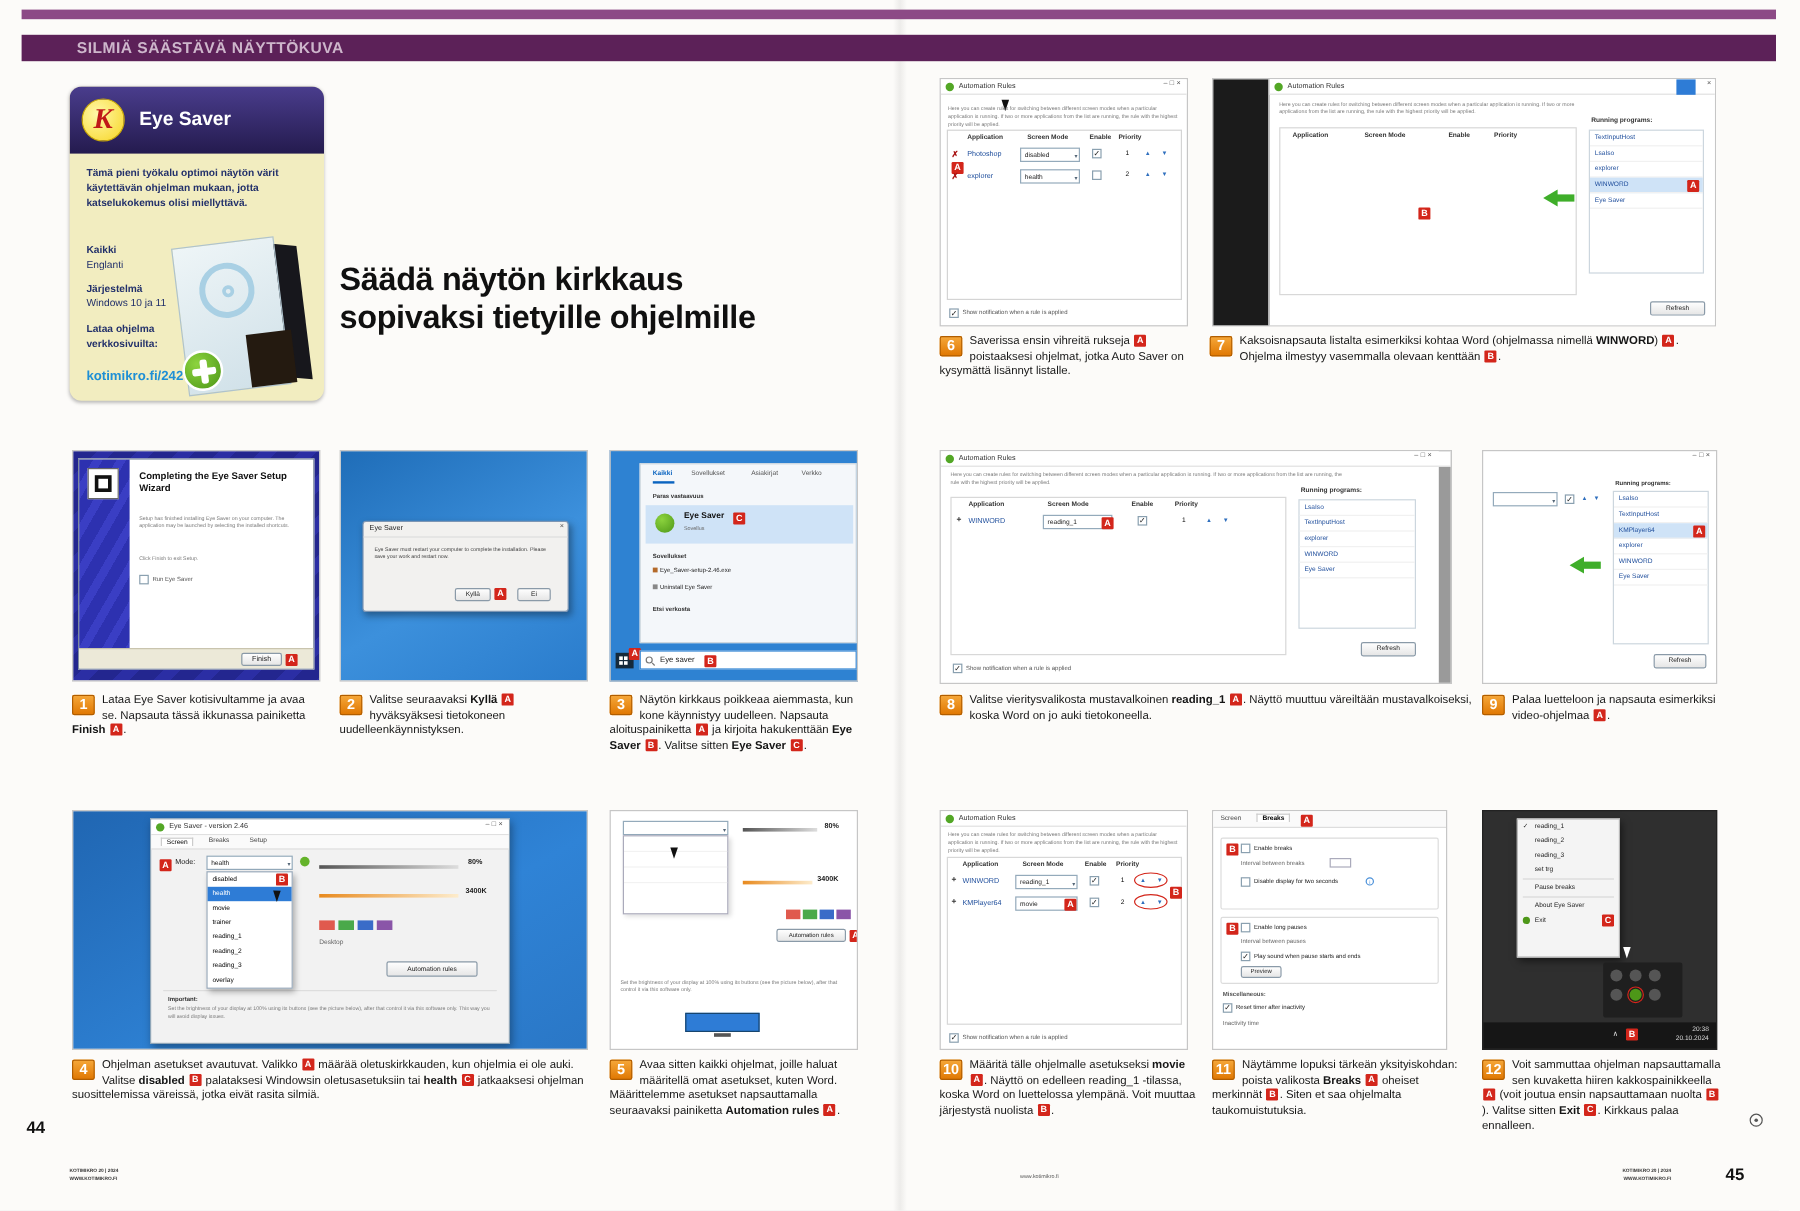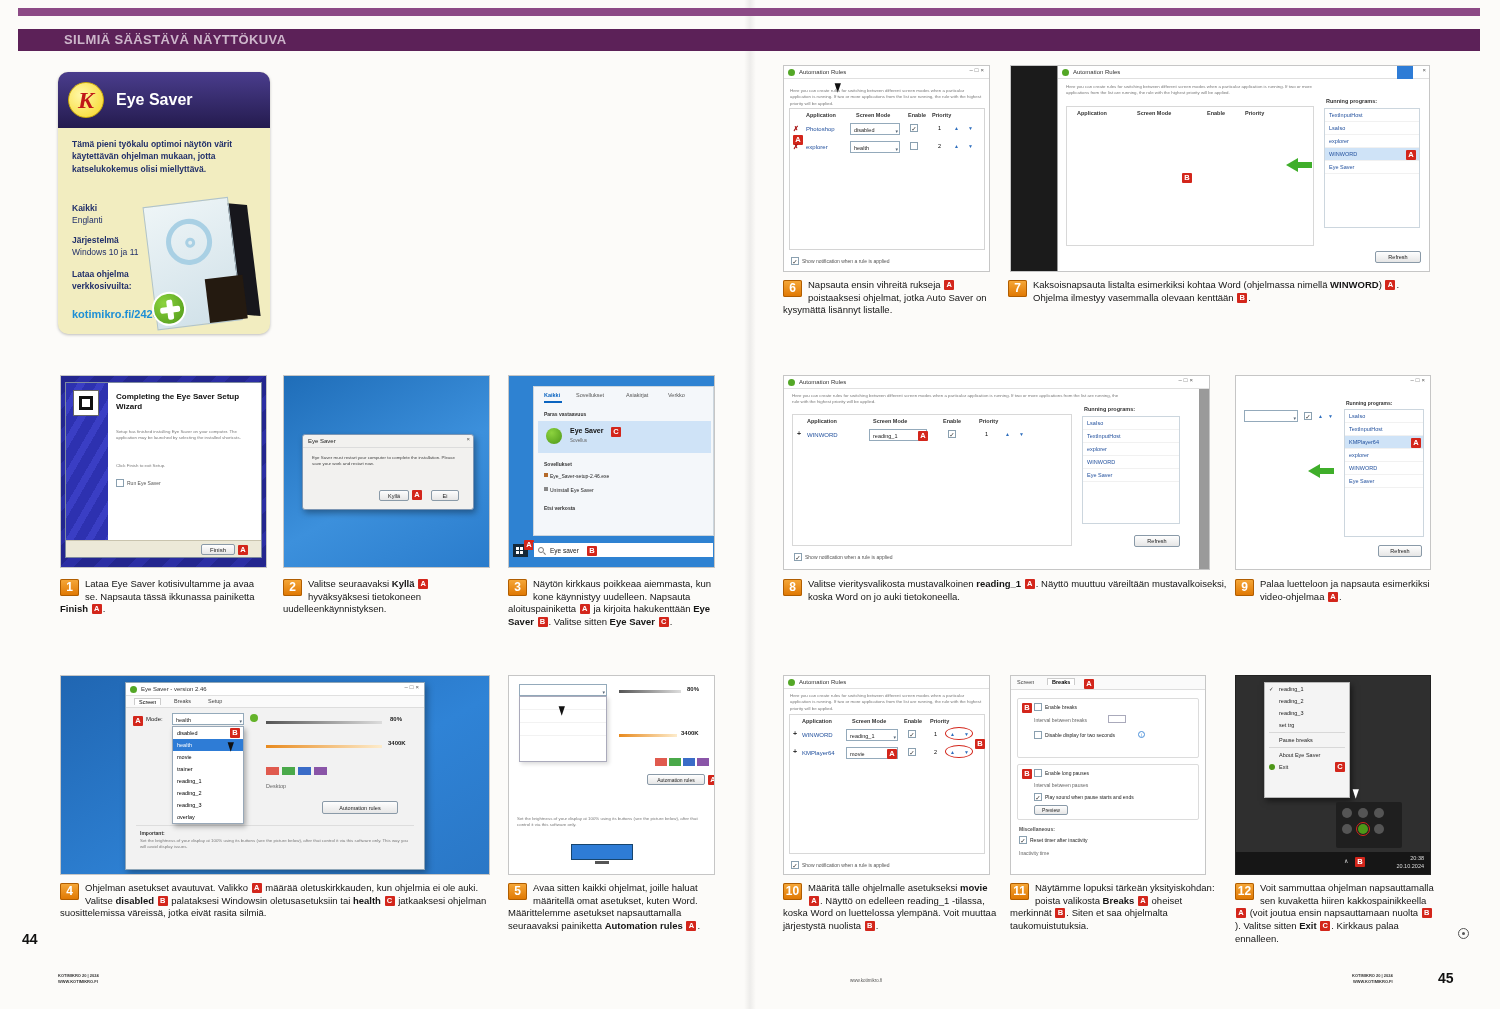--- a/index.html
+++ b/index.html
@@ -97,20 +97,21 @@
           </div>
         <div class="dark"></div>
         <div class="shield">
             <div class="plusv"></div>
             <div class="plush"></div>
           </div>
       </div>
     </div>
   </div>
 
+  <div class="headline">Säädä näytön kirkkaus sopivaksi tietyille ohjelmille</div>
 
   <div class="shot desk1" style="left:60px;top:375px;width:207px;height:193px">
     <div class="abs" style="left:4px;top:6px;width:197px;height:176px;background:#fff;border:1px solid #7d8aa0">
       <div class="abs" style="left:0;top:0;width:42px;height:157px;background:repeating-linear-gradient(120deg,#2d31b0 0 10px,#3a3ec4 10px 17px)">
         <div class="abs" style="left:7px;top:7px;width:26px;height:26px;background:#fff;border:1px solid #666">
           <div class="abs" style="left:5px;top:5px;width:14px;height:14px;background:#111"></div>
           <div class="abs" style="left:8px;top:8px;width:8px;height:8px;background:#fff"></div>
         </div>
       </div>
       <div class="abs b" style="left:50px;top:9px;width:142px;font-size:8px;line-height:1.25;color:#111">Completing the Eye Saver Setup Wizard</div>
@@ -453,21 +454,21 @@
         <div>20.10.2024</div>
       </div>
     </div>
   </div>
 
   <div class="cap" style="left:60px;top:578px;width:202px"><span class="stepnum">1</span><span>Lataa Eye Saver kotisivultamme ja avaa se. Napsauta tässä ikkunassa painiketta </span><span class="b">Finish </span><span class="marker">A</span><span>.</span></div>
   <div class="cap" style="left:283px;top:578px;width:206px"><span class="stepnum">2</span><span>Valitse seuraavaksi </span><span class="b">Kyllä </span><span class="marker">A</span><span> hyväksyäksesi tietokoneen uudelleenkäynnistyksen.</span></div>
   <div class="cap" style="left:508px;top:578px;width:210px"><span class="stepnum">3</span><span>Näytön kirkkaus poikkeaa aiemmasta, kun kone käynnistyy uudelleen. Napsauta aloituspainiketta </span><span class="marker">A</span><span> ja kirjoita hakukenttään </span><span class="b">Eye Saver </span><span class="marker">B</span><span>. Valitse sitten </span><span class="b">Eye Saver </span><span class="marker">C</span><span>.</span></div>
   <div class="cap" style="left:60px;top:882px;width:432px"><span class="stepnum">4</span><span>Ohjelman asetukset avautuvat. Valikko </span><span class="marker">A</span><span> määrää oletuskirkkauden, kun ohjelmia ei ole auki. Valitse </span><span class="b">disabled </span><span class="marker">B</span><span> palataksesi Windowsin oletusasetuksiin tai </span><span class="b">health </span><span class="marker">C</span><span> jatkaaksesi ohjelman suosittelemissa väreissä, jotka eivät rasita silmiä.</span></div>
   <div class="cap" style="left:508px;top:882px;width:212px"><span class="stepnum">5</span><span>Avaa sitten kaikki ohjelmat, joille haluat määritellä omat asetukset, kuten Word. Määrittelemme asetukset napsauttamalla seuraavaksi painiketta </span><span class="b">Automation rules </span><span class="marker">A</span><span>.</span></div>
-  <div class="cap" style="left:783px;top:279px;width:212px"><span class="stepnum">6</span><span>Napsauta ensin vihreitä rukseja </span><span class="marker">A</span><span> poistaaksesi ohjelmat, jotka Auto Saver on kysymättä lisännyt listalle.</span></div>
+  <div class="cap" style="left:783px;top:279px;width:212px"><span class="stepnum">6</span><span>Saverissa ensin vihreitä rukseja </span><span class="marker">A</span><span> poistaaksesi ohjelmat, jotka Auto Saver on kysymättä lisännyt listalle.</span></div>
   <div class="cap" style="left:1008px;top:279px;width:424px"><span class="stepnum">7</span><span>Kaksoisnapsauta listalta esimerkiksi kohtaa Word (ohjelmassa nimellä </span><span class="b">WINWORD</span><span>) </span><span class="marker">A</span><span>. Ohjelma ilmestyy vasemmalla olevaan kenttään </span><span class="marker">B</span><span>.</span></div>
   <div class="cap" style="left:783px;top:578px;width:452px"><span class="stepnum">8</span><span>Valitse vieritysvalikosta mustavalkoinen </span><span class="b">reading_1 </span><span class="marker">A</span><span>. Näyttö muuttuu väreiltään mustavalkoiseksi, koska Word on jo auki tietokoneella.</span></div>
   <div class="cap" style="left:1235px;top:578px;width:200px"><span class="stepnum">9</span><span>Palaa luetteloon ja napsauta esimerkiksi video-ohjelmaa </span><span class="marker">A</span><span>.</span></div>
   <div class="cap" style="left:783px;top:882px;width:214px"><span class="stepnum">10</span><span>Määritä tälle ohjelmalle asetukseksi </span><span class="b">movie </span><span class="marker">A</span><span>. Näyttö on edelleen reading_1 -tilassa, koska Word on luettelossa ylempänä. Voit muuttaa järjestystä nuolista </span><span class="marker">B</span><span>.</span></div>
   <div class="cap" style="left:1010px;top:882px;width:214px"><span class="stepnum">11</span><span>Näytämme lopuksi tärkeän yksityiskohdan: poista valikosta </span><span class="b">Breaks </span><span class="marker">A</span><span> oheiset merkinnät </span><span class="marker">B</span><span>. Siten et saa ohjelmalta taukomuistutuksia.</span></div>
   <div class="cap" style="left:1235px;top:882px;width:200px"><span class="stepnum">12</span><span>Voit sammuttaa ohjelman napsauttamalla sen kuvaketta hiiren kakkospainikkeella </span><span class="marker">A</span><span> (voit joutua ensin napsauttamaan nuolta </span><span class="marker">B</span><span>). Valitse sitten </span><span class="b">Exit </span><span class="marker">C</span><span>. Kirkkaus palaa ennalleen.</span></div>
 
   <div class="pagenum" style="left:22px;top:931px">44</div>
   <div class="abs" style="left:58px;top:973px">
     <div class="magline">KOTIMIKRO 20 | 2024</div>

